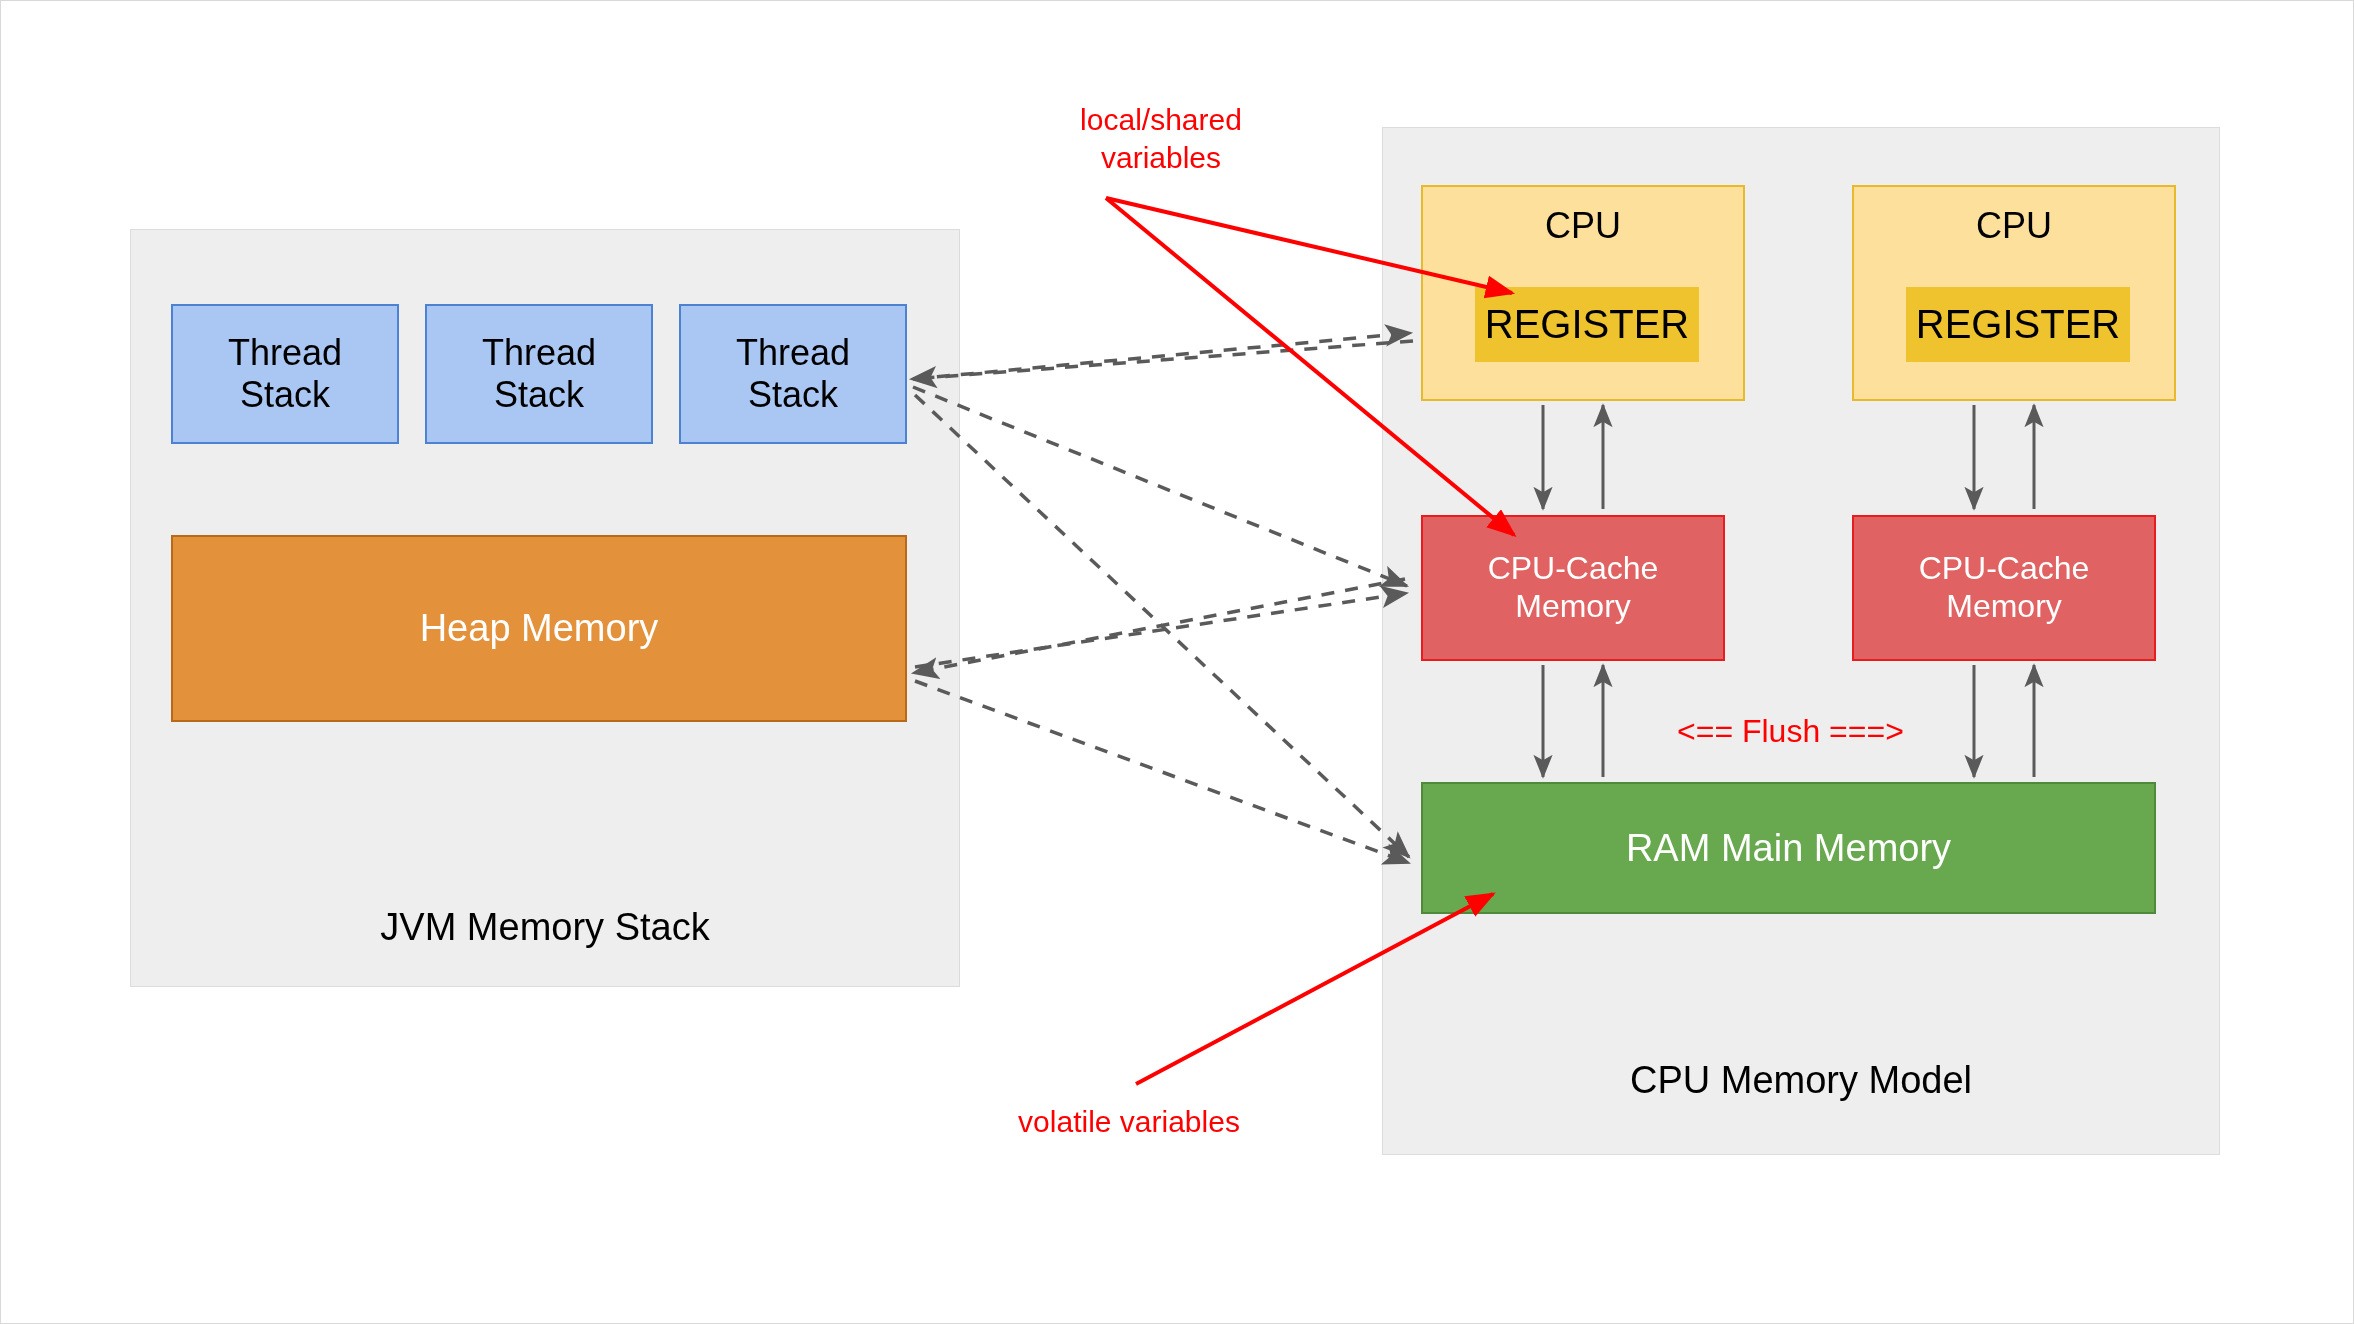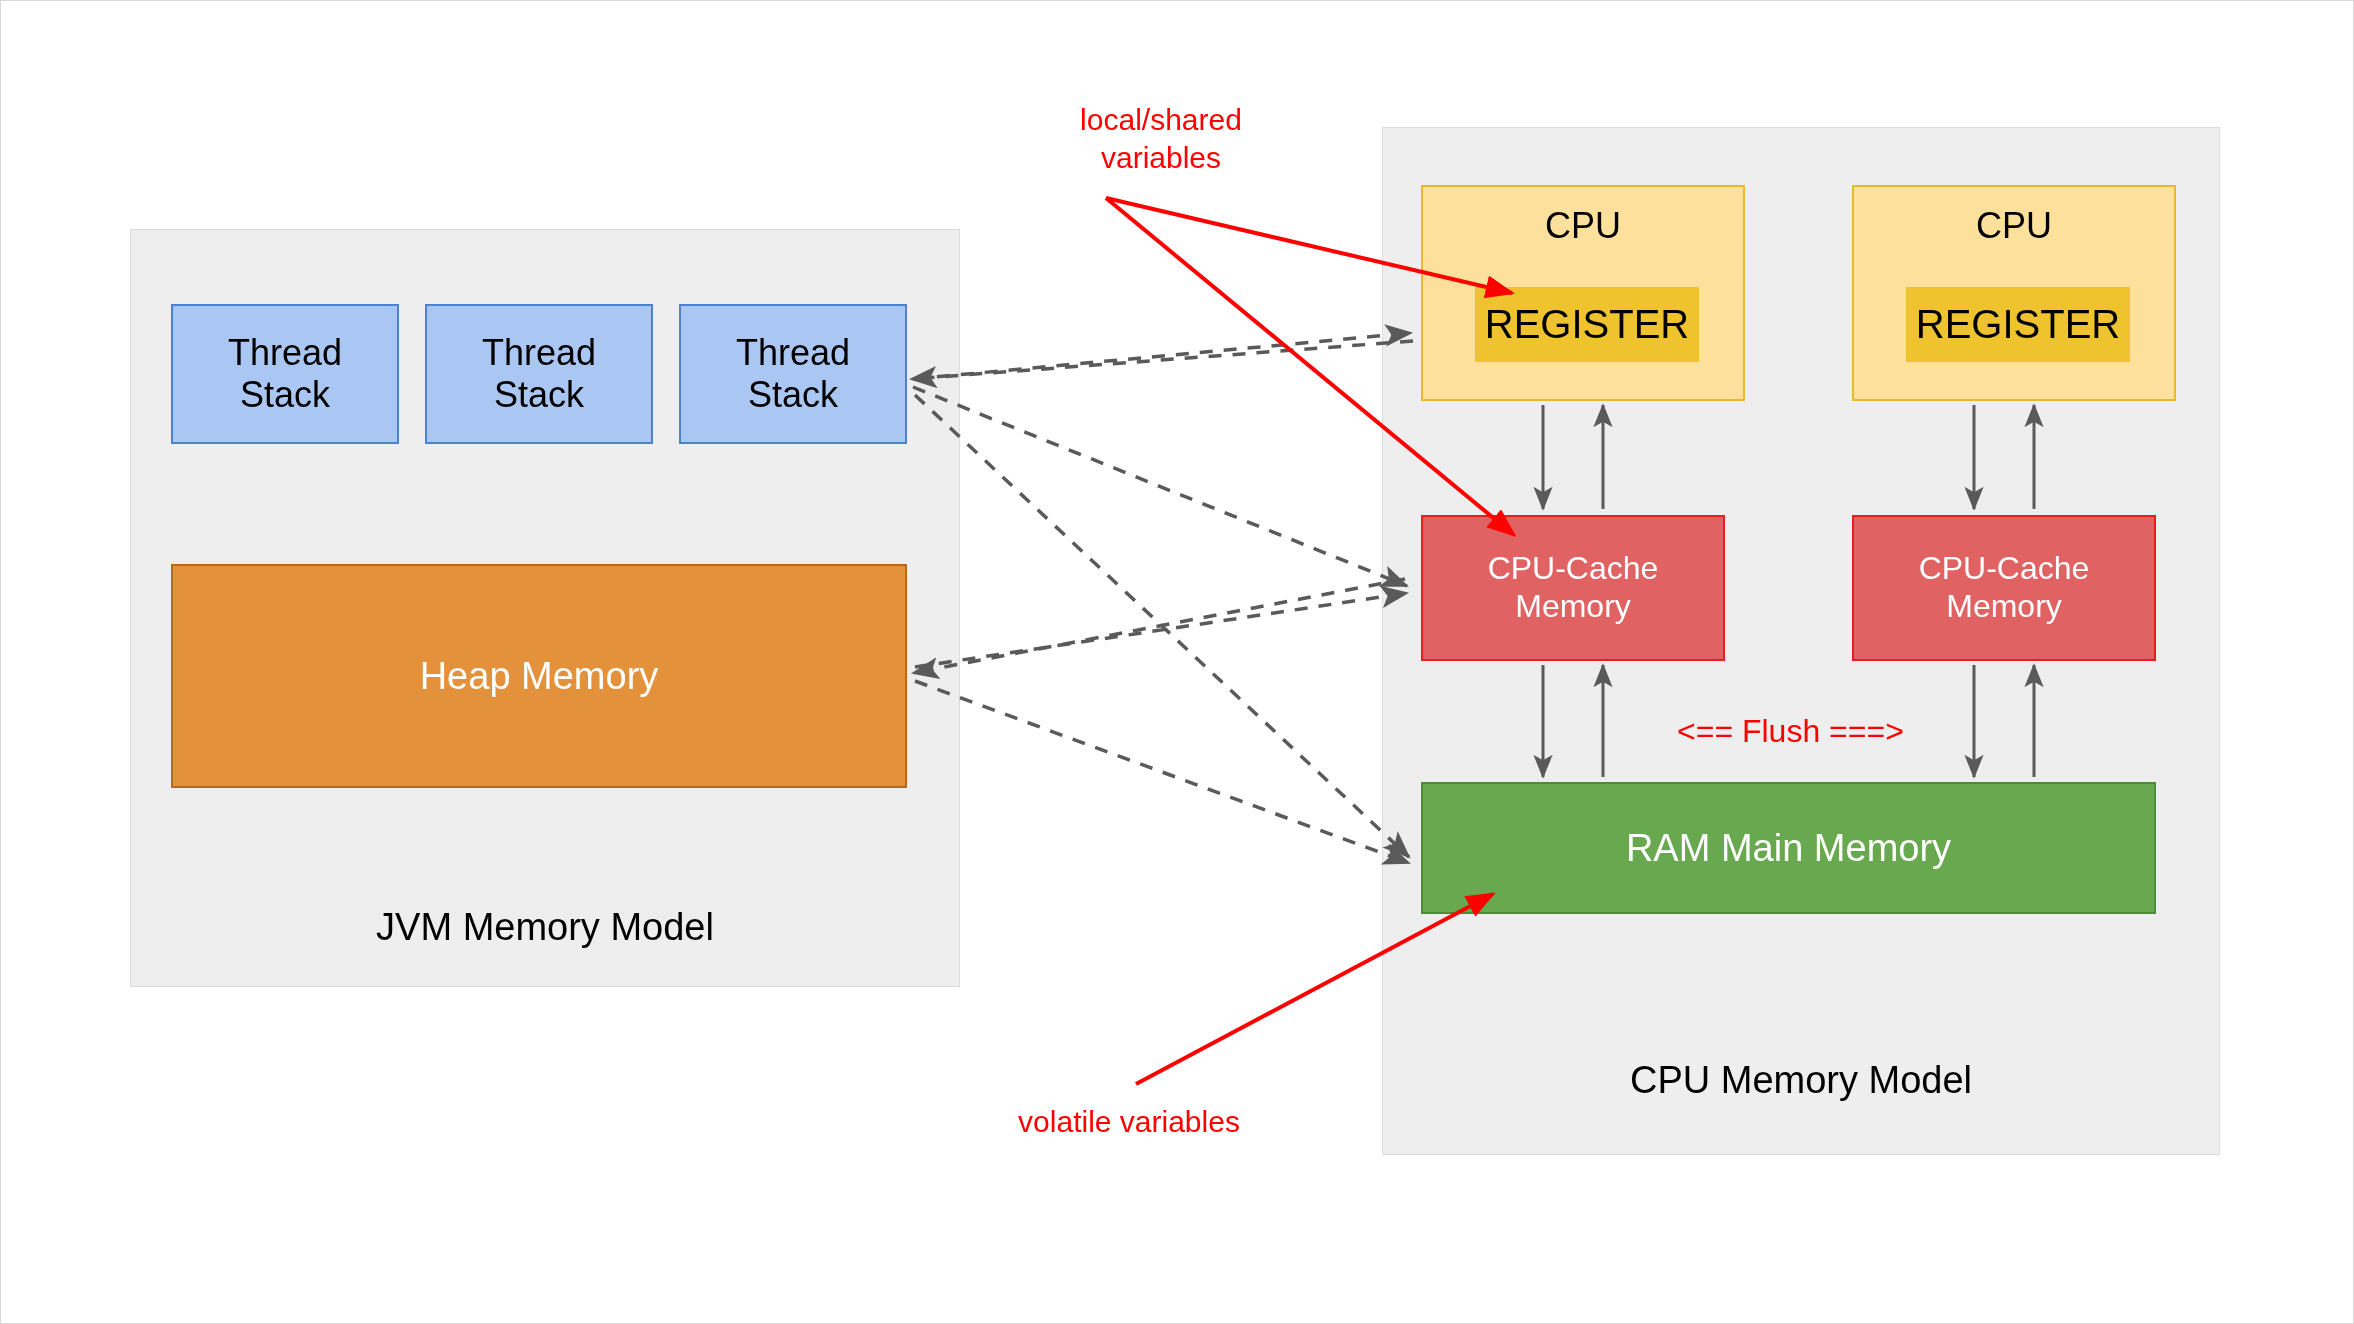--- a/index.html
+++ b/index.html
@@ -132,25 +132,25 @@
     </div>
   </div>
 
   <div class="box thread-stack" style="left:678px; top:303px; width:228px; height:140px;">
     <div>
       <span>Thread</span><br>
       <span>Stack</span>
     </div>
   </div>
 
-  <div class="box heap" style="left:170px; top:563px; width:736px; height:224px;">
+  <div class="box heap" style="left:170px; top:534px; width:736px; height:187px;">
     <span>Heap Memory</span>
   </div>
 
-  <div class="panel-caption" style="left:129px; top:905px; width:830px;">JVM Memory Model</div>
+  <div class="panel-caption" style="left:129px; top:905px; width:830px;">JVM Memory Stack</div>
 
   <div class="panel" style="left:1381px; top:126px; width:838px; height:1028px;"></div>
 
   <div class="box cpu" style="left:1420px; top:184px; width:324px; height:216px; display:block; position:absolute;">
     <div class="cpu-label">CPU</div>
     <div class="register" style="left:52px; top:100px; width:224px; height:75px;">
       <span>REGISTER</span>
     </div>
   </div>
 

